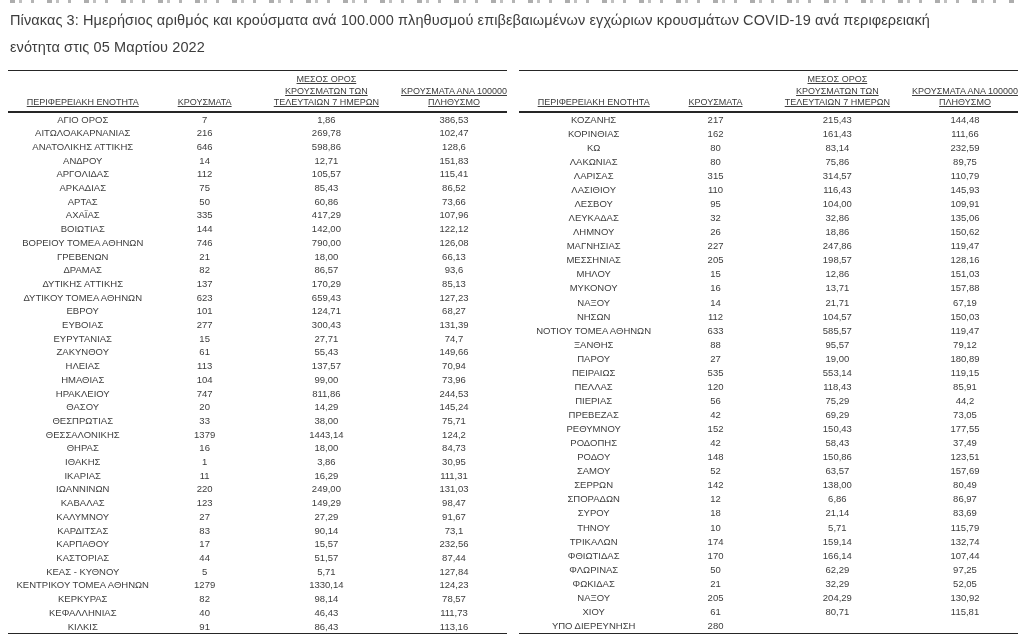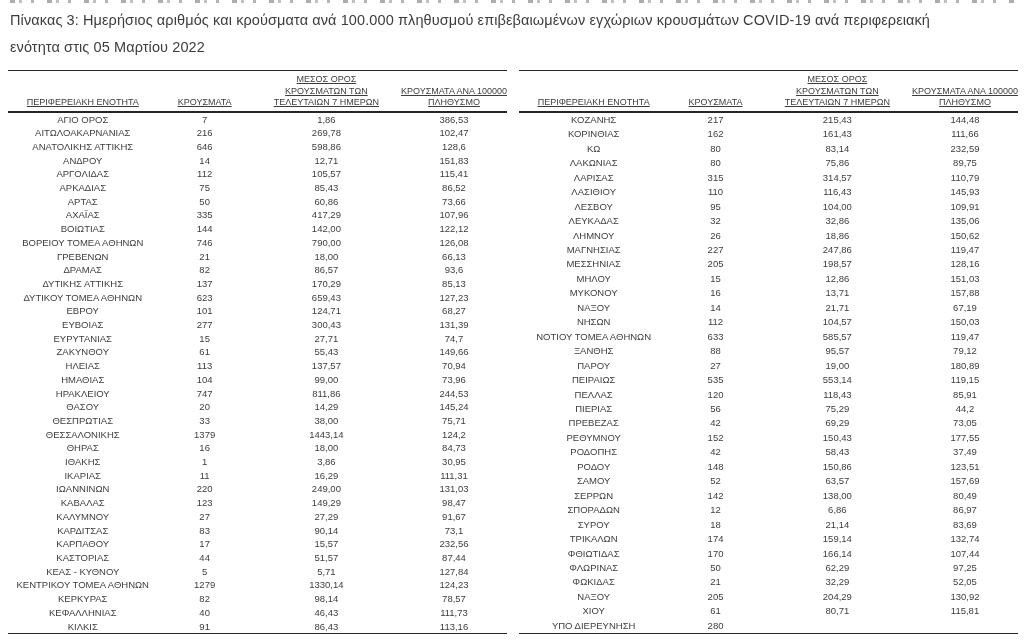--- a/index.html
+++ b/index.html
@@ -514,20 +514,26 @@
             <td>6,86</td>
             <td>86,97</td>
           </tr>
           <tr>
             <td>ΣΥΡΟΥ</td>
             <td>18</td>
             <td>21,14</td>
             <td>83,69</td>
           </tr>
           <tr>
+            <td>ΤΗΝΟΥ</td>
+            <td>10</td>
+            <td>5,71</td>
+            <td>115,79</td>
+          </tr>
+          <tr>
             <td>ΤΡΙΚΑΛΩΝ</td>
             <td>174</td>
             <td>159,14</td>
             <td>132,74</td>
           </tr>
           <tr>
             <td>ΦΘΙΩΤΙΔΑΣ</td>
             <td>170</td>
             <td>166,14</td>
             <td>107,44</td>

